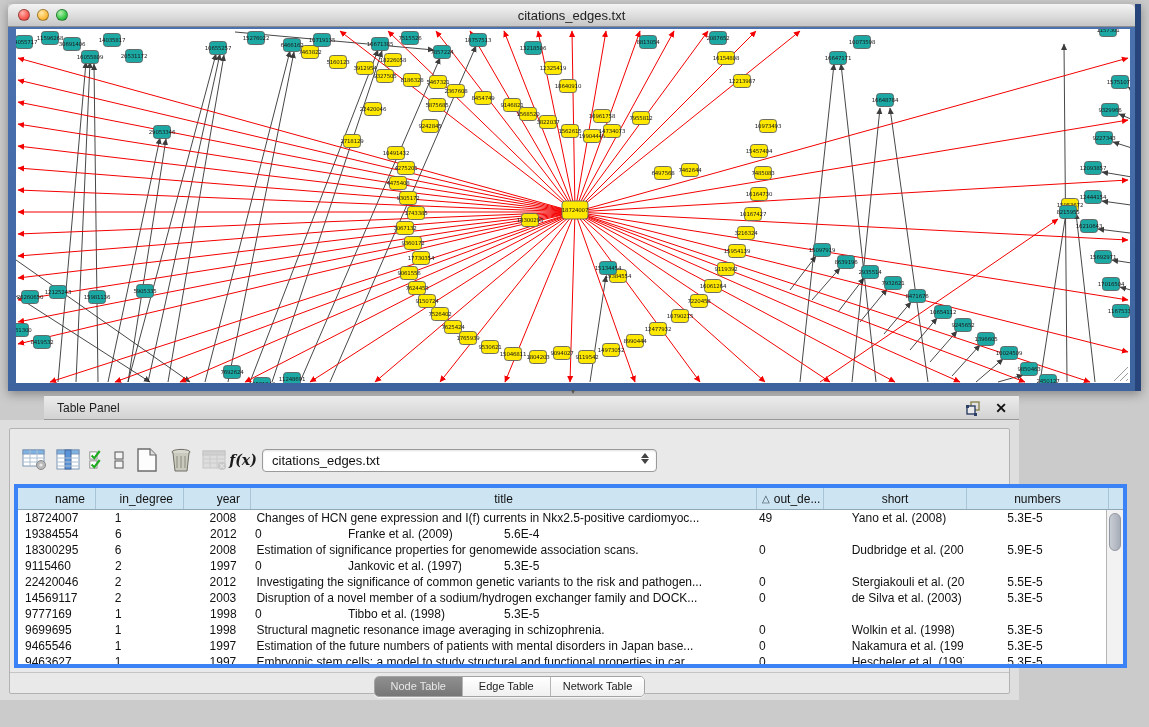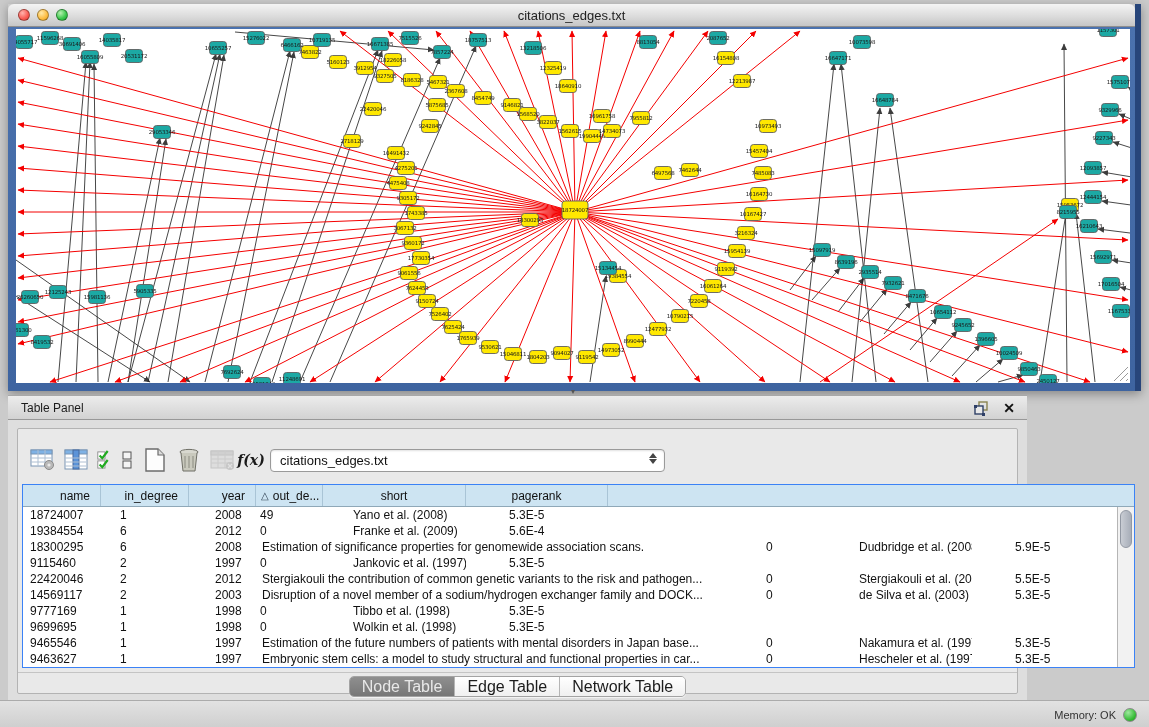--- a/index.html
+++ b/index.html
@@ -28,21 +28,21 @@
   .be { stroke:#2e2e2e; stroke-width:1; opacity:.88; }
   .node-label { font-family:"DejaVu Sans", sans-serif; font-size:5.5px; fill:#1a1a1a;
     letter-spacing:-.2px; text-anchor:middle; }
   .grip-line { stroke:#9a9a9a; stroke-width:1; }
 
   
   #divider-handle { position:absolute; left:566px; top:388px; width:14px; height:7px;
     color:#555; font-size:8px; line-height:7px; text-align:center; cursor:row-resize; }
 
   
-  #table-panel { position:absolute; left:8px; top:395px; width:1019px; height:305px; }
+  #table-panel { position:absolute; left:0; top:395px; width:1019px; height:305px;padding-left:44px; }
   .tp-titlebar { position:relative; height:25px;
     background:linear-gradient(#ececec,#d2d2d2); border-top:1px solid #a8a8a8;
     border-bottom:1px solid #989898; }
   .tp-titlebar .tp-title { position:absolute; left:13px; top:5px; font-size:12px; color:#1c1c1c; }
   .tp-actions { position:absolute; right:12px; top:4px; display:flex; gap:14px; align-items:center; }
   .tp-float { width:16px; height:16px; }
   .tp-close { font-size:14px; font-weight:bold; color:#111; line-height:16px; cursor:pointer; }
   .tp-content { position:absolute; left:0; right:0; top:25px; bottom:0; background:#dedede; }
   .tp-inner { position:absolute; left:9px; right:9px; top:8px; bottom:6px;
     background:#e9e9e9; border:1px solid #b3b3b3; border-radius:2px; }
@@ -61,21 +61,21 @@
     box-shadow:inset 0 1px 2px rgba(0,0,0,.12); }
   .combo .stepper { position:absolute; right:7px; top:3px; display:flex; flex-direction:column;
     gap:1px; align-items:center; }
   .combo .stepper i { width:0; height:0; border-left:4px solid transparent;
     border-right:4px solid transparent; }
   .combo .stepper .up { border-bottom:5px solid #444; }
   .combo .stepper .dn { border-top:5px solid #444; }
 
   
   .tableview { position:absolute; left:4px; top:55px; width:1113px; height:184px;
-    background:#fff; border:1px solid #3b82f6; }
+    background:#fff; border:4px solid #3b82f6; }
   .thead { display:flex; height:22px; background:#cde4f2; border-bottom:1px solid #8fa8b8; }
   .th { display:flex; align-items:center; font-size:12px; color:#111;
     border-right:1px solid #a9c4d6; overflow:hidden; white-space:nowrap; }
   .sort-glyph { color:#345; font-size:10px; margin:0 4px 0 5px; }
   .tbody { position:absolute; left:0; top:22px; right:17px; bottom:0; overflow:hidden; }
   .tr { display:flex; height:16px; cursor:default; }
   .td { font-size:12px; line-height:16px; color:#111; overflow:hidden; white-space:nowrap;
     text-overflow:clip; }
   .c0{width:78px}.c1{width:88px}.c2{width:67px}.c3{width:506px}.c4{width:67px}
   .c5{width:143px}.c6{width:142px}
@@ -87,21 +87,21 @@
   .vscroll { position:absolute; right:0; top:22px; bottom:0; width:17px; background:#f2f2f2;
     border-left:1px solid #b5b5b5; }
   .vthumb { position:absolute; left:2px; right:2px; top:3px; height:38px; border-radius:6px;
     background:linear-gradient(90deg,#c9cdd4,#a7adb8); border:1px solid #9298a3; }
 
   
   .tabsbar { position:absolute; left:0; right:0; top:243px; height:26px;
     border-top:1px solid #c4c4c4; display:flex; justify-content:center; padding-top:3px; }
   .seg { display:flex; border:1px solid #a3a3a3; border-radius:5px; overflow:hidden;
     height:21px; box-shadow:0 1px 1px rgba(255,255,255,.7); }
-  .tab { min-width:88px; padding:0 12px; font-size:16px; line-height:19px; text-align:center;
+  .tab { min-width:88px; padding:0 12px; font-size:11px; line-height:19px; text-align:center;
     background:linear-gradient(#ffffff,#f0f0f0); color:#1c1c1c; border-right:1px solid #b5b5b5;
     cursor:pointer; }
   .tab:last-child { border-right:none; }
   .tab.active { background:linear-gradient(#8f8f8f,#777777); color:#e8e8e8; }
 
   
   #status-bar { position:absolute; left:0; top:700px; width:1149px; height:27px;
     background:linear-gradient(#e2e2e2,#cfcfcf); border-top:1px solid #ababab; }
   .mem-wrap { position:absolute; right:12px; top:0; height:27px; display:flex;
     align-items:center; gap:7px; }
@@ -796,36 +796,40 @@
           <div class="thead" id="thead">
               <div class="th c0 h0">
                 <span>name</span>
               </div>
               <div class="th c1 h1">
                 <span>in_degree</span>
               </div>
               <div class="th c2 h2">
                 <span>year</span>
               </div>
+              <div class="th c3 h3">
+                <span>title</span>
+              </div>
               <div class="th c4 h4">
                 <span class="sort-glyph">△</span>
                 <span>out_de...</span>
               </div>
               <div class="th c5 h5">
                 <span>short</span>
               </div>
               <div class="th c6 h6">
-                <span>pagerank</span>
+                <span>numbers</span>
               </div>
             </div>
           <div class="tbody" id="tbody">
               <div class="tr">
                 <div class="td c0 d0">18724007</div>
                 <div class="td c1 d1">1</div>
                 <div class="td c2 d2">2008</div>
+                <div class="td c3 d3">Changes of HCN gene expression and I(f) currents in Nkx2.5-positive cardiomyoc...</div>
                 <div class="td c4 d4">49</div>
                 <div class="td c5 d5">Yano et al. (2008)</div>
                 <div class="td c6 d6">5.3E-5</div>
               </div>
               <div class="tr">
                 <div class="td c0 d0">19384554</div>
                 <div class="td c1 d1">6</div>
                 <div class="td c2 d2">2012</div>
                 <div class="td c4 d4">0</div>
                 <div class="td c5 d5">Franke et al. (2009)</div>
@@ -845,21 +849,21 @@
                 <div class="td c1 d1">2</div>
                 <div class="td c2 d2">1997</div>
                 <div class="td c4 d4">0</div>
                 <div class="td c5 d5">Jankovic et al. (1997)</div>
                 <div class="td c6 d6">5.3E-5</div>
               </div>
               <div class="tr">
                 <div class="td c0 d0">22420046</div>
                 <div class="td c1 d1">2</div>
                 <div class="td c2 d2">2012</div>
-                <div class="td c3 d3">Stergiakouli the contribution of common genetic variants to the risk and pathogen...</div>
+                <div class="td c3 d3">Investigating the significance of common genetic variants to the risk and pathogen...</div>
                 <div class="td c4 d4">0</div>
                 <div class="td c5 d5">Stergiakouli et al. (2012)</div>
                 <div class="td c6 d6">5.5E-5</div>
               </div>
               <div class="tr">
                 <div class="td c0 d0">14569117</div>
                 <div class="td c1 d1">2</div>
                 <div class="td c2 d2">2003</div>
                 <div class="td c3 d3">Disruption of a novel member of a sodium/hydrogen exchanger family and DOCK...</div>
                 <div class="td c4 d4">0</div>
@@ -871,20 +875,21 @@
                 <div class="td c1 d1">1</div>
                 <div class="td c2 d2">1998</div>
                 <div class="td c4 d4">0</div>
                 <div class="td c5 d5">Tibbo et al. (1998)</div>
                 <div class="td c6 d6">5.3E-5</div>
               </div>
               <div class="tr">
                 <div class="td c0 d0">9699695</div>
                 <div class="td c1 d1">1</div>
                 <div class="td c2 d2">1998</div>
+                <div class="td c3 d3">Structural magnetic resonance image averaging in schizophrenia.</div>
                 <div class="td c4 d4">0</div>
                 <div class="td c5 d5">Wolkin et al. (1998)</div>
                 <div class="td c6 d6">5.3E-5</div>
               </div>
               <div class="tr">
                 <div class="td c0 d0">9465546</div>
                 <div class="td c1 d1">1</div>
                 <div class="td c2 d2">1997</div>
                 <div class="td c3 d3">Estimation of the future numbers of patients with mental disorders in Japan base...</div>
                 <div class="td c4 d4">0</div>
@@ -911,20 +916,14 @@
               <div class="tab active">Node Table</div>
               <div class="tab">Edge Table</div>
               <div class="tab">Network Table</div>
             </div>
         </div>
 
       </div>
     </div>
   </div>
 
-  <div id="status-bar">
-    <div class="mem-wrap">
-      <span class="mem-label">Memory: OK</span>
-      <span class="led"></span>
-    </div>
-  </div>
 
 </div>
 
 </body></html>

